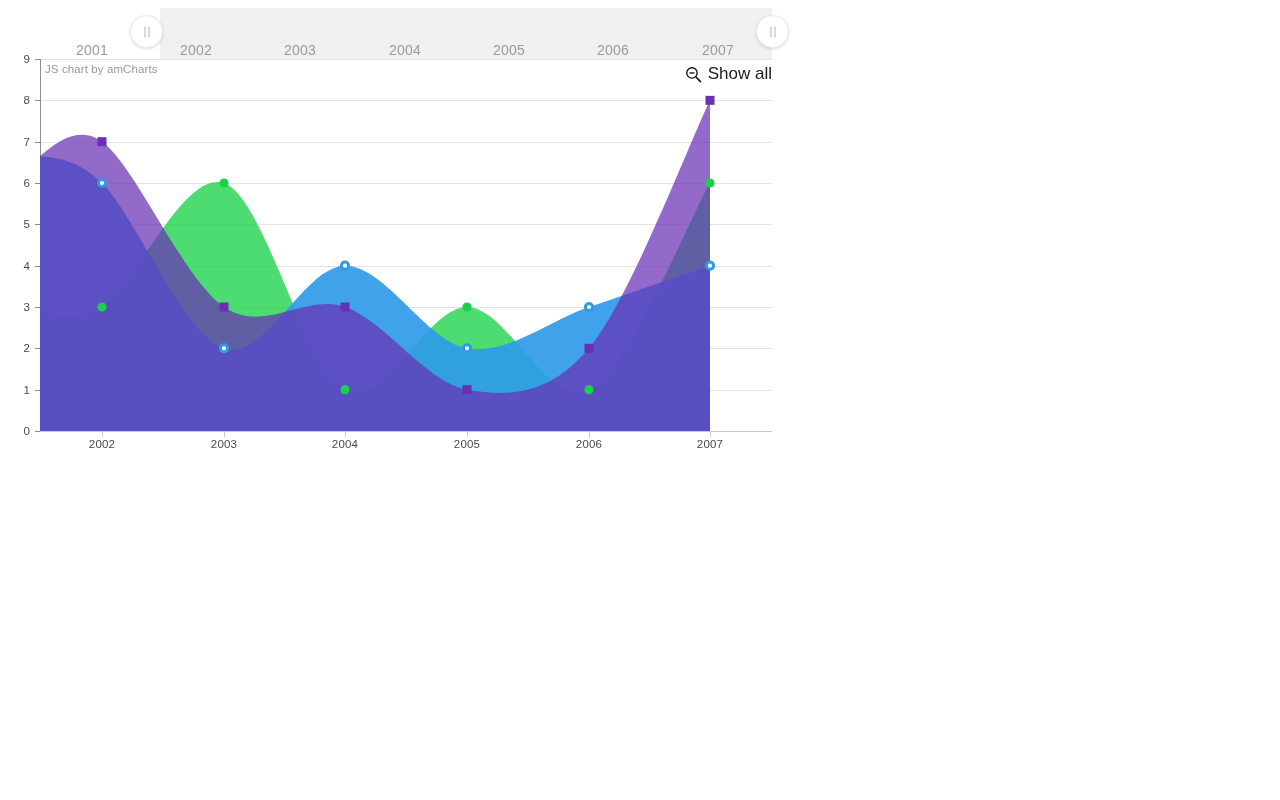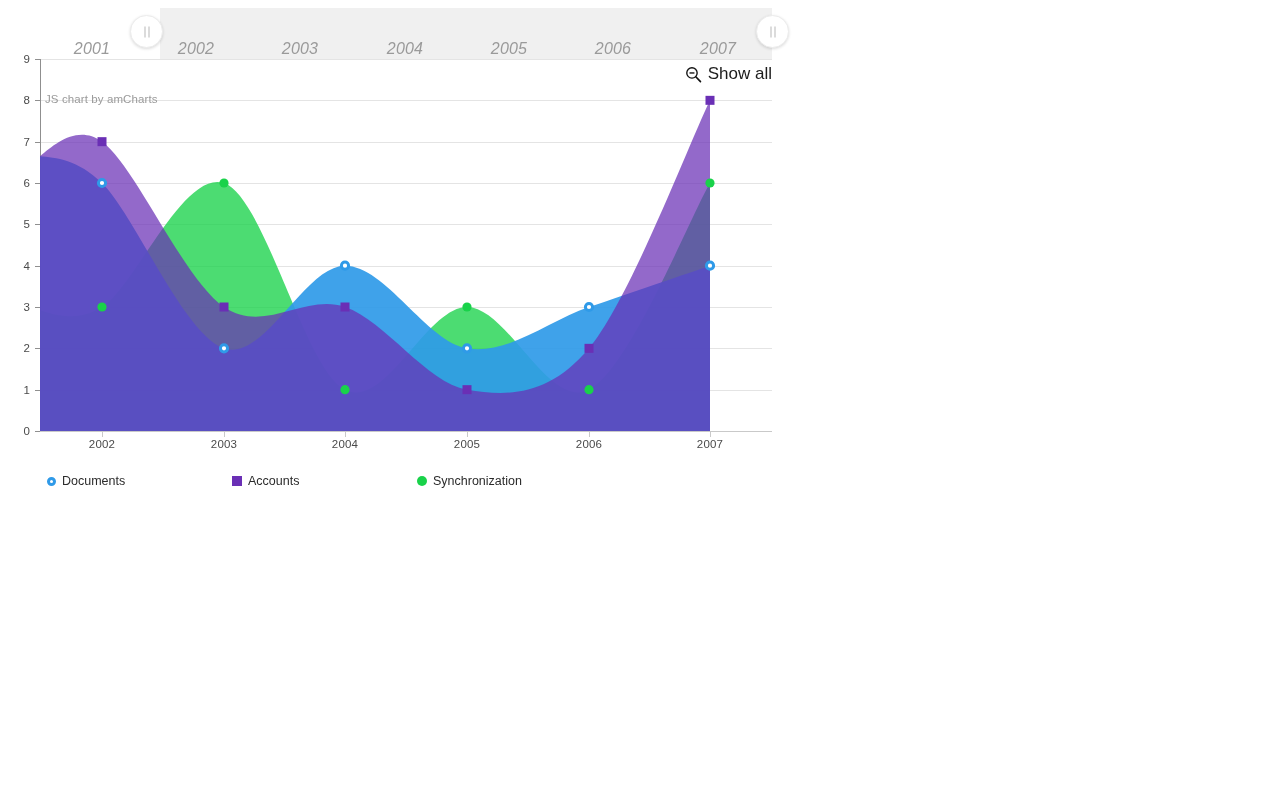--- a/index.html
+++ b/index.html
@@ -47,25 +47,24 @@
     position: absolute;
     left: 0;
     top: 0;
     width: 100%;
     height: 52px;
   }
   .range-label {
     position: absolute;
     bottom: 2px;
     transform: translateX(-50%);
-    font-size: 16px;
+    font-size: 14px;
     color: #9a9a9a;
     white-space: nowrap;
     letter-spacing: .2px;
-    font-style: italic;
   }
   .grip {
     position: absolute;
     top: 7px;
     width: 31px;
     height: 31px;
     border-radius: 50%;
     background: #ffffff;
     border: 1px solid #ececec;
     box-shadow: 0 1px 3px rgba(0,0,0,0.14);
@@ -152,21 +151,20 @@
     letter-spacing: .2px;
   }
 
   #watermark {
     position: absolute;
     left: 45px;
     top: 63px;
     font-size: 11.5px;
     color: #9a9a9a;
     letter-spacing: .1px;
-    margin-top: 30px;
   }
 
   #show-all {
     position: absolute;
     right: 28px;
     top: 64px;
     display: flex;
     align-items: center;
     gap: 6px;
     cursor: pointer;
@@ -349,34 +347,14 @@
     <div id="show-all">
       <svg width="17" height="17" viewBox="0 0 20 20">
         <circle cx="8.2" cy="8.2" r="6.1" fill="none" stroke="#111111" stroke-width="1.6"></circle>
         <line x1="5.3" y1="8.2" x2="11.1" y2="8.2" stroke="#111111" stroke-width="1.6"></line>
         <line x1="12.7" y1="12.7" x2="18.2" y2="18.4" stroke="#111111" stroke-width="1.9" stroke-linecap="round"></line>
       </svg>
       <span class="label">Show all</span>
     </div>
   </div>
 
-  <div id="legend">
-      <div class="legend-item" style="left: 0px;">
-        <span class="legend-marker">
-          <span class="mk-ring" style="border-color: rgb(47, 154, 232);"></span>
-        </span>
-        <span class="lbl">Documents</span>
-      </div>
-      <div class="legend-item" style="left: 186px;">
-        <span class="legend-marker">
-          <span class="mk-square" style="background: rgb(106, 47, 181);"></span>
-        </span>
-        <span class="lbl">Accounts</span>
-      </div>
-      <div class="legend-item" style="left: 371px;">
-        <span class="legend-marker">
-          <span class="mk-dot" style="background: rgb(25, 210, 74);"></span>
-        </span>
-        <span class="lbl">Synchronization</span>
-      </div>
-    </div>
 
 </div>
 
 </body></html>

